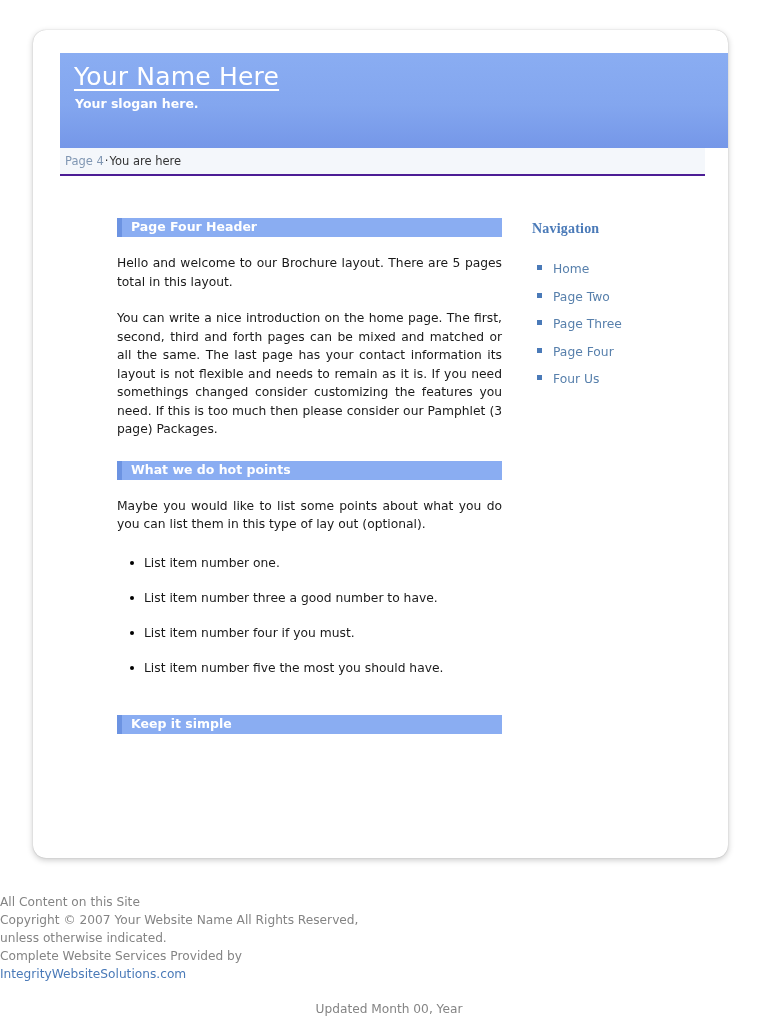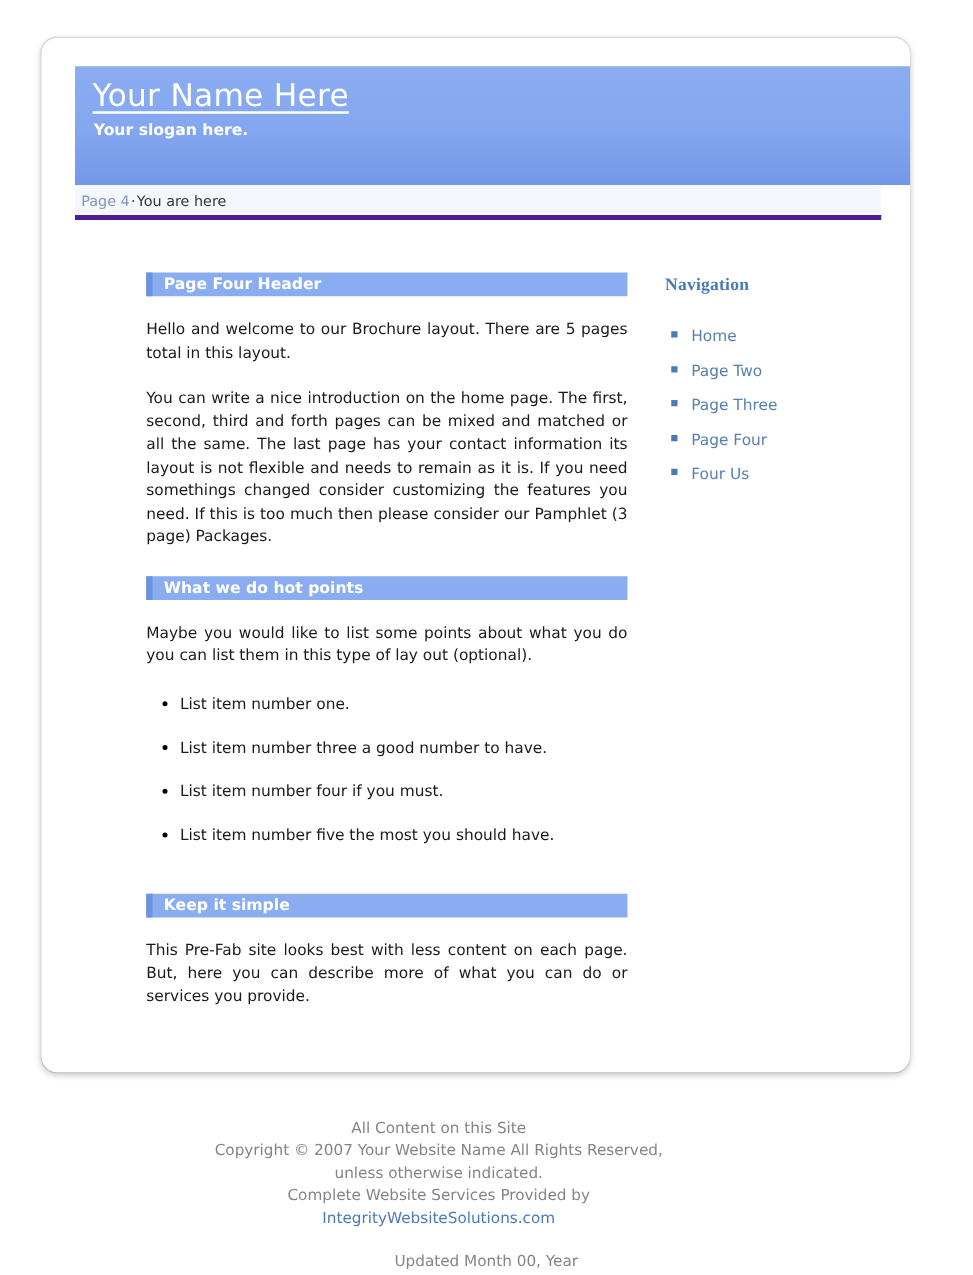--- a/index.html
+++ b/index.html
@@ -64,21 +64,21 @@
   }
 
   
   #breadcrumb-bar {
     position: absolute;
     left: 27px;
     top: 118px;
     width: 645px;
     height: 28px;
     background: #f4f7fb;
-    border-bottom: 4px solid #4c1d95;
+    border-bottom: 2px solid #4c1d95;
     box-sizing: border-box;
   }
   #breadcrumb {
     position: absolute;
     left: 5px;
     top: 6px;
     font-size: 11.5px;
     white-space: nowrap;
   }
   .crumb-link {
@@ -193,21 +193,20 @@
     color: #5880ac;
     text-decoration: none;
   }
 
   
   #footer {
     position: absolute;
     left: 0;
     top: 893px;
     width: 702px;
-    text-align: center;
     font-size: 12.2px;
     line-height: 18px;
     color: #848484;
   }
   #footer .fline { display: block; white-space: nowrap; }
   #footer-link {
     color: #4a7ab8;
     text-decoration: none;
   }
   #footer-updated {
@@ -261,21 +260,20 @@
       <li>List item number four if you must.</li>
       <li>List item number five the most you should have.</li>
     </ul>
 
     <div style="height:21px"></div>
 
     <div class="section-bar">
       <span class="section-bar-text">Keep it simple</span>
     </div>
     <div class="gap-after-bar"></div>
-    <p class="body-text">This Pre-Fab site looks best with less content on each page. But, here you can describe more of what you can do or services you provide.</p>
     <div class="para-gap"></div>
 
   </div>
 
   <div id="nav-col">
     <h2 id="nav-heading">Navigation</h2>
     <ul id="nav-list">
       <li>
         <a class="nav-link" href="#">Home</a>
       </li>

